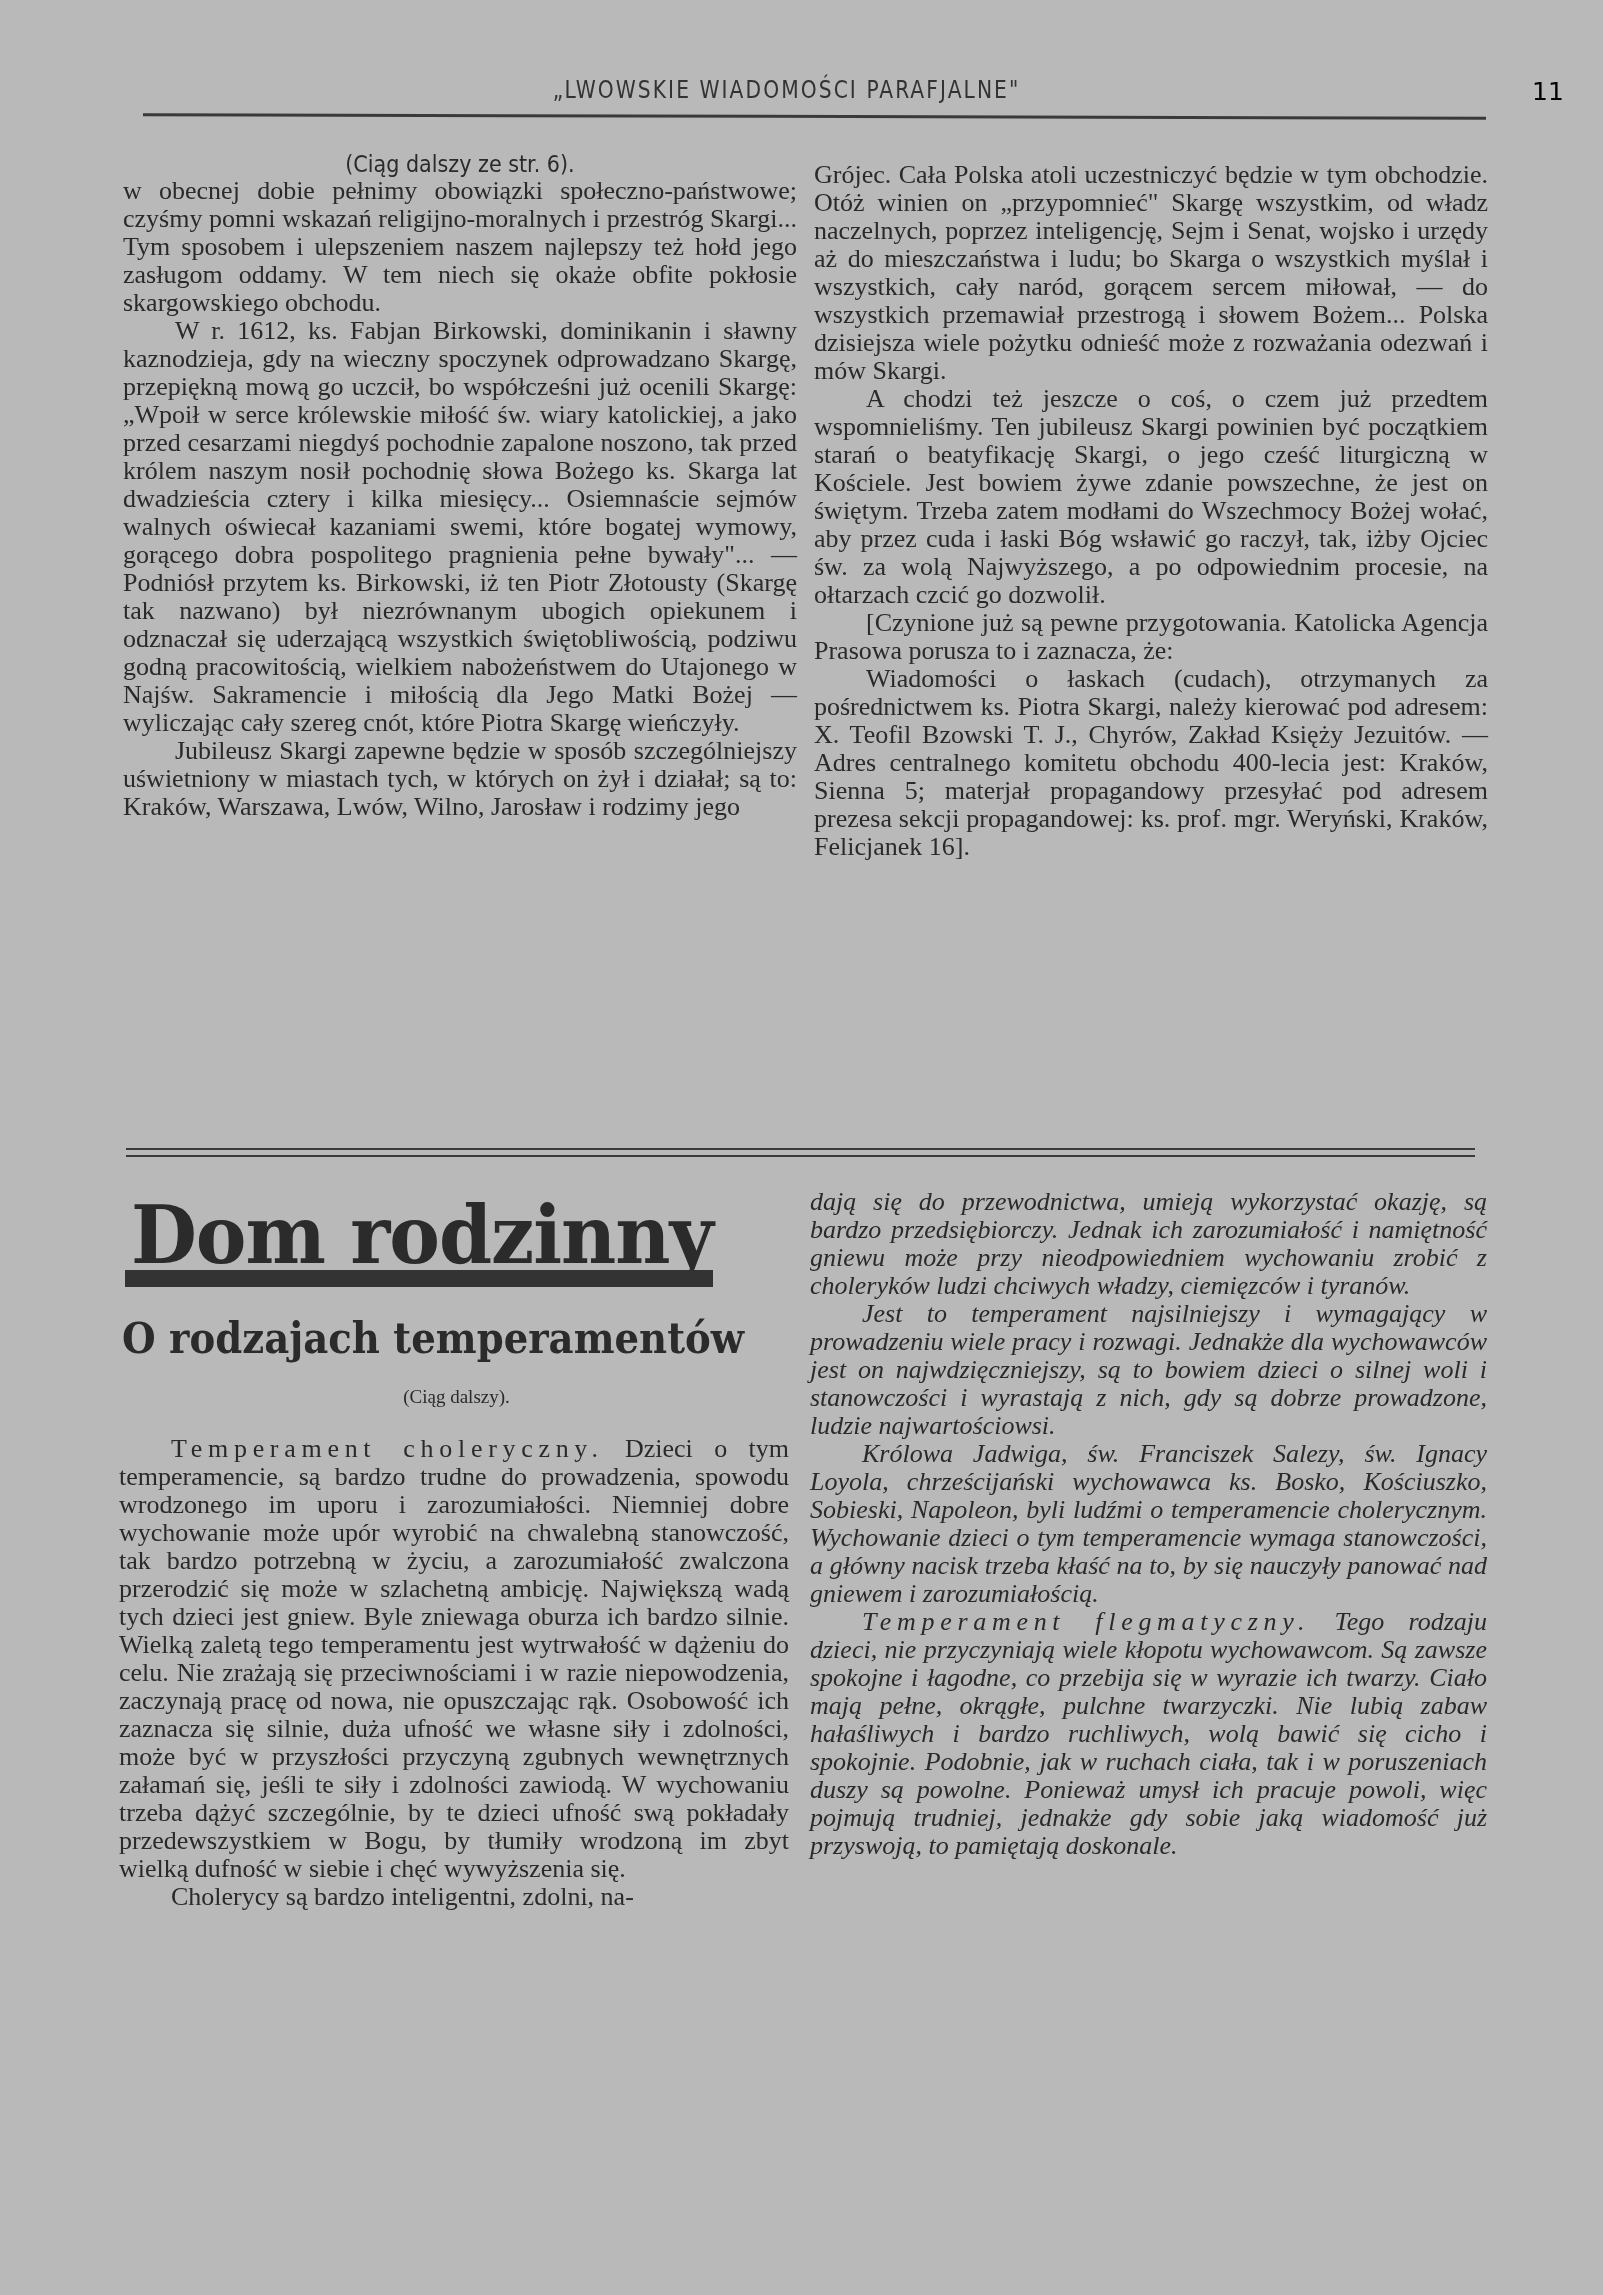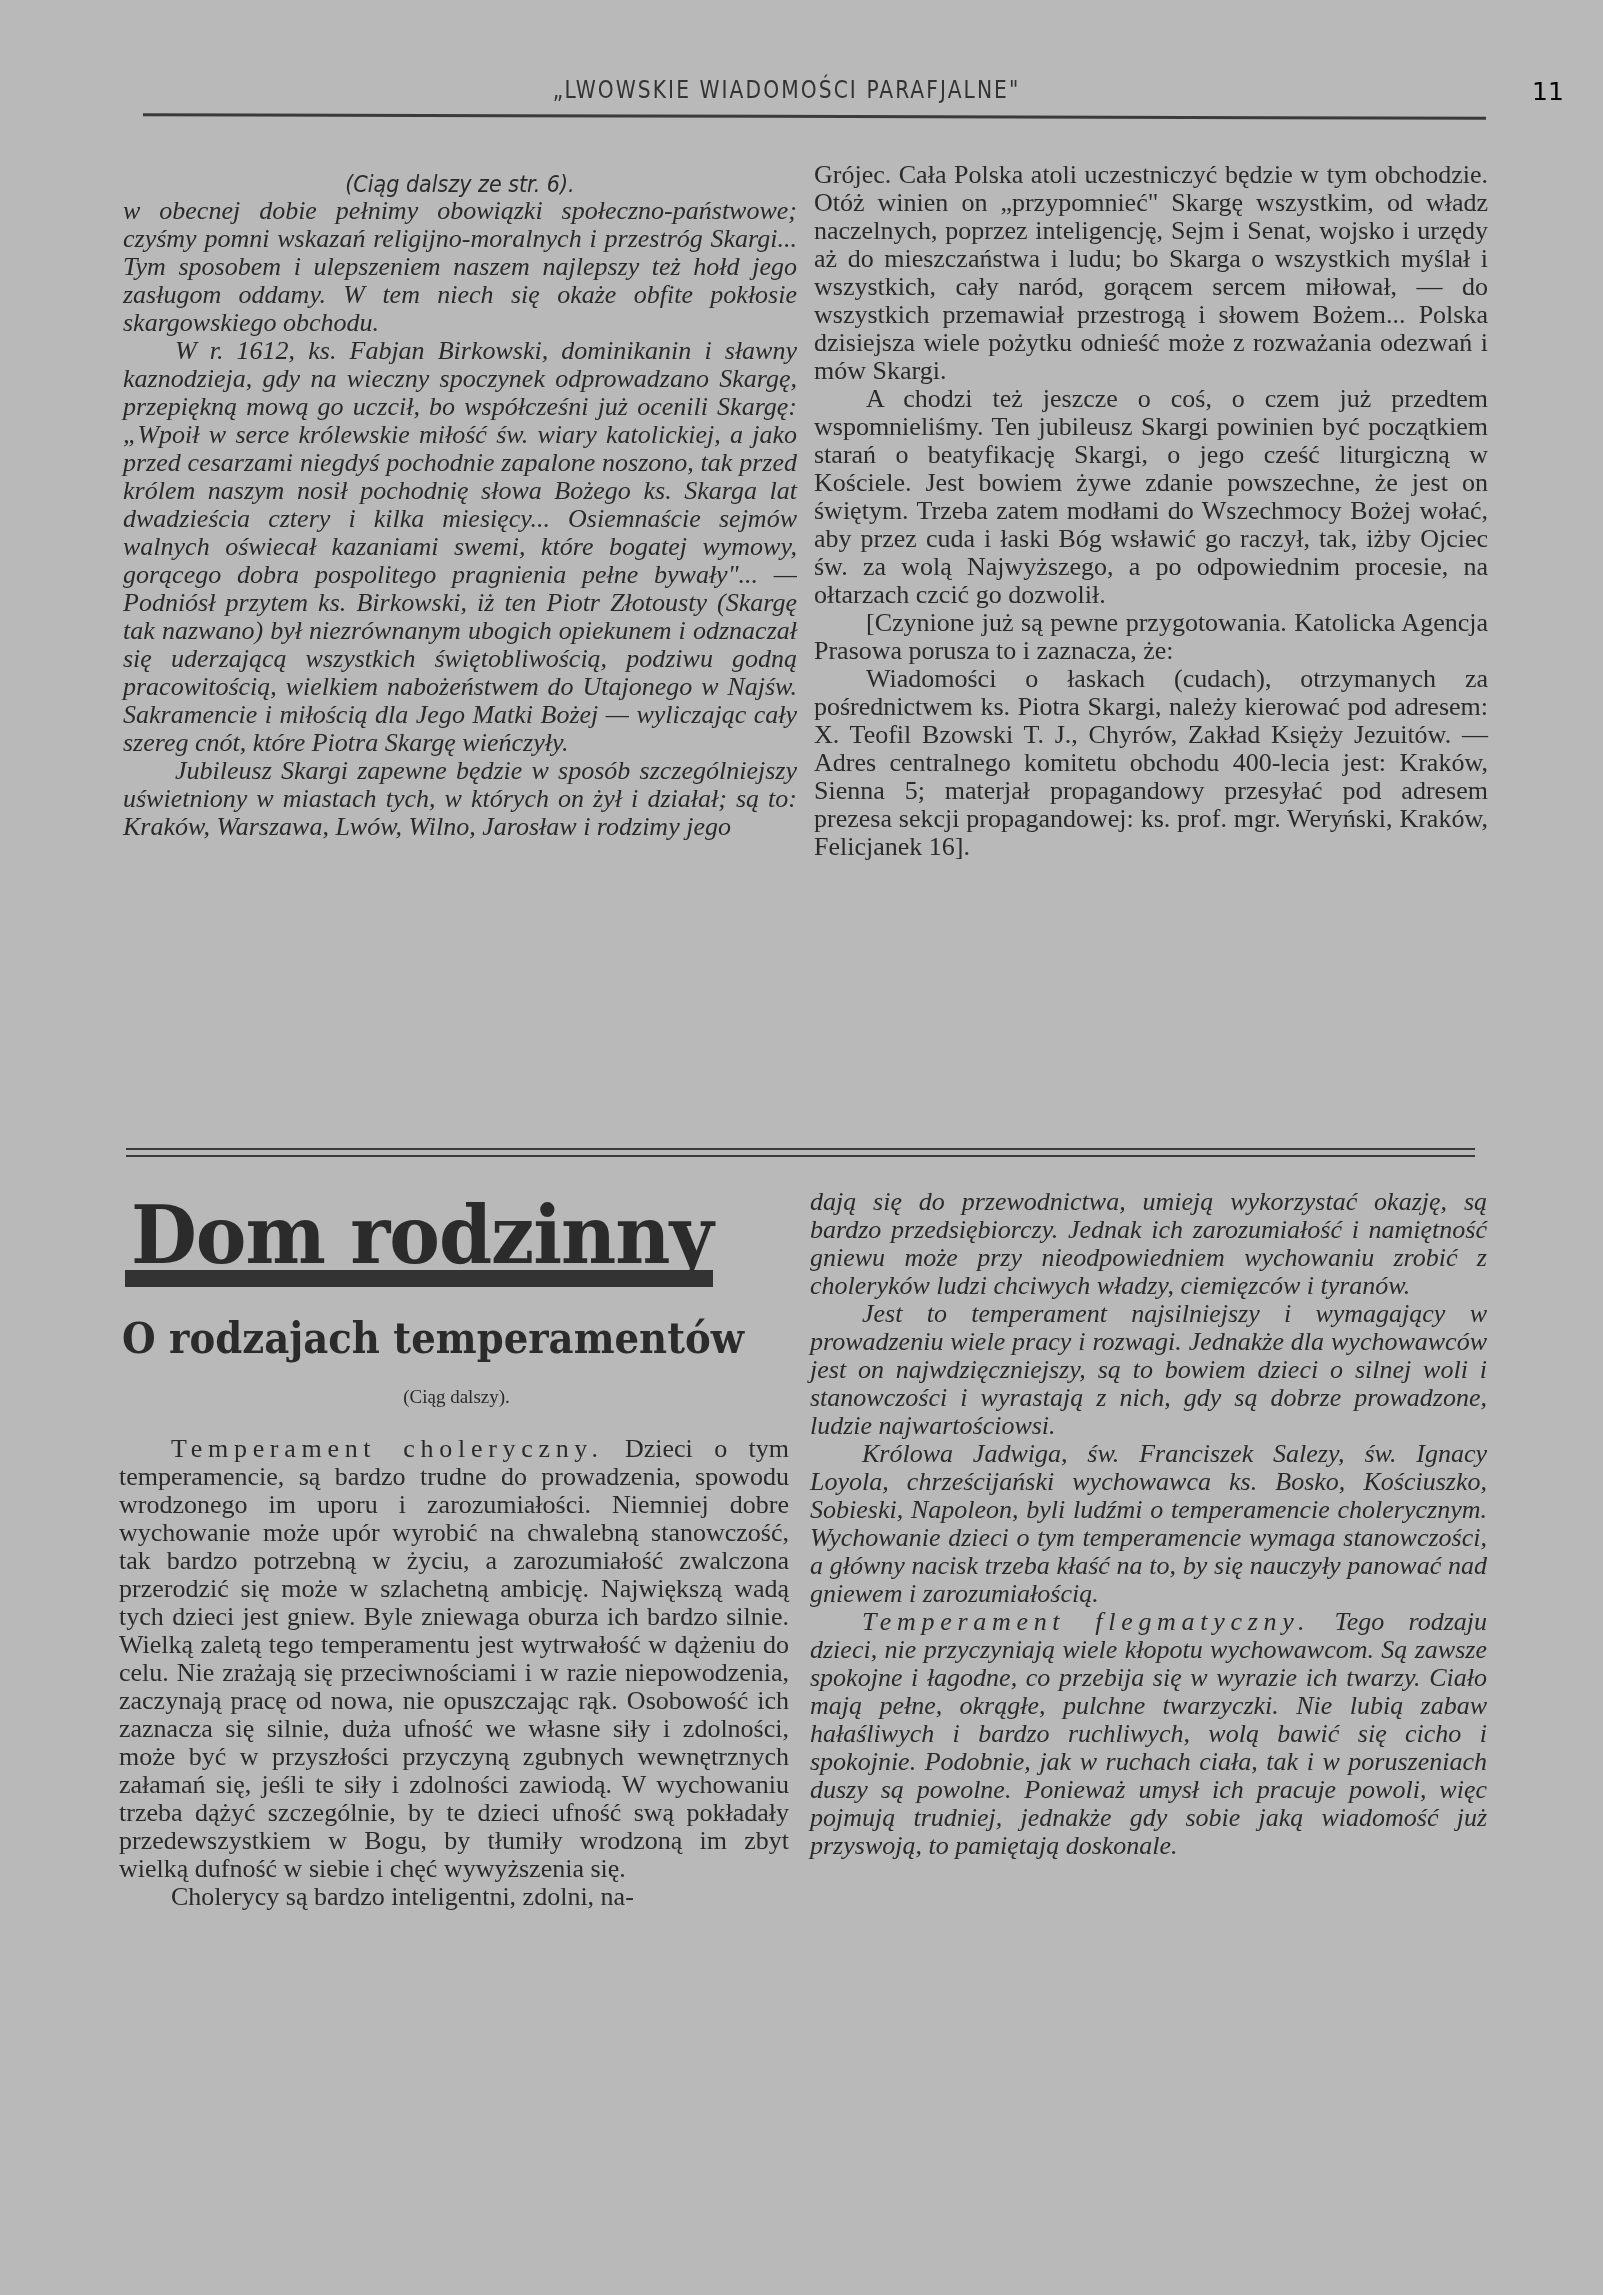--- a/index.html
+++ b/index.html
@@ -26,21 +26,21 @@
   .head-rule {
     position: absolute; left: 143px; top: 115px; width: 1343px; height: 2.9px;
     background: #3a3a3a; transform: rotate(0.15deg);
   }
   .col {
     position: absolute; font-size: 26px; line-height: 28px;
     text-align: justify; hyphens: manual;
   }
   .col p { margin: 0; }
   .col p.indent { text-indent: 52px; }
-  .col-tl { left: 123px; top: 172px; width: 674px; font-style: italic; }
+  .col-tl { left: 123px; top: 152px; width: 674px; }
   .col-tr { left: 814px; top: 161px; width: 674px; }
   .col-bl { left: 119px; top: 1435px; width: 670px; }
   .col-br { left: 810px; top: 1188px; width: 677px; font-style: italic; }
   .cont-note { text-align: center; font-size: 23px; line-height: 25px; font-family: "DejaVu Sans", sans-serif; transform: scaleX(0.9); }
   .double-rule {
     position: absolute; left: 126px; top: 1148px; width: 1349px; height: 9.2px;
     border-top: 2.9px solid #3a3a3a; border-bottom: 2.9px solid #3a3a3a; box-sizing: border-box;
   }
   .section-title {
     position: absolute; left: 131px; top: 1188px;

